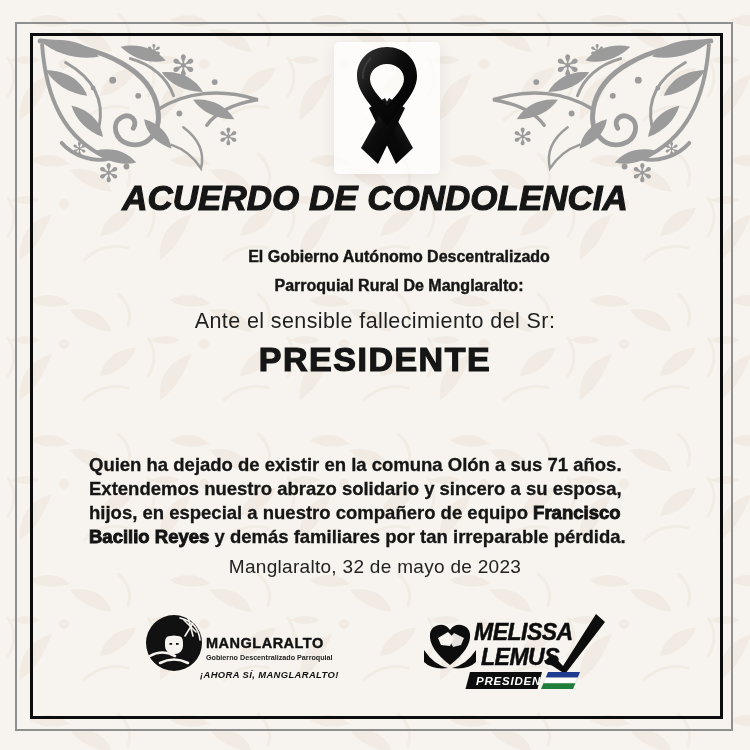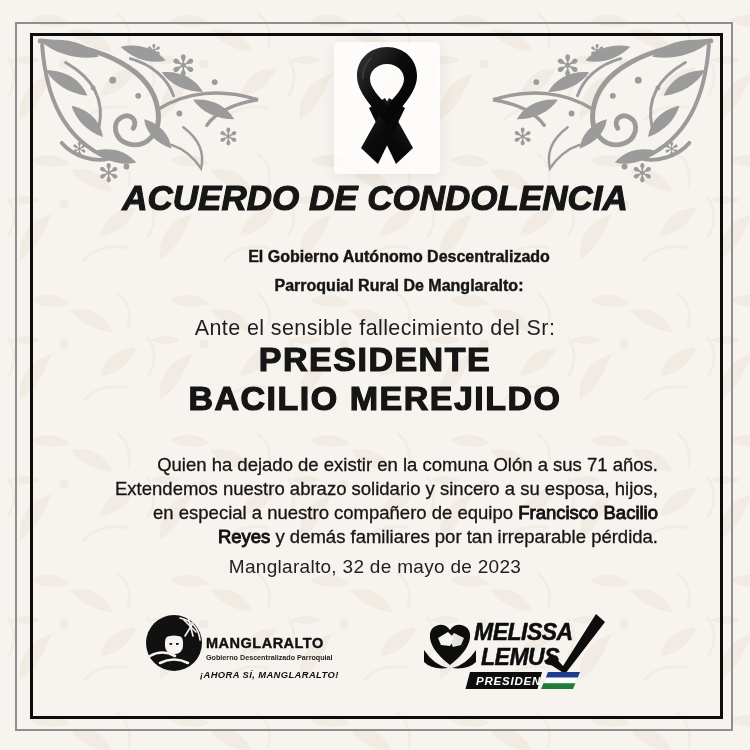--- a/index.html
+++ b/index.html
@@ -20,25 +20,25 @@
     background:rgba(255,255,255,.72);border-radius:5px;
     box-shadow:0 3px 16px rgba(0,0,0,.07);
     display:flex;align-items:center;justify-content:center;
   }
   .abs{position:absolute;left:0;width:750px;text-align:center;}
   .title{
     top:178px;font-size:35px;font-weight:bold;font-style:italic;
     letter-spacing:0;-webkit-text-stroke:1.1px #141414;
   }
   .gov{top:242px;font-size:16px;font-weight:bold;line-height:29px;margin-left:24px;-webkit-text-stroke:.4px #141414;}
-  .intro{top:316px;font-size:21.5px;font-weight:normal;letter-spacing:.4px;color:#1f1f1f;}
+  .intro{top:309px;font-size:21.5px;font-weight:normal;letter-spacing:.4px;color:#1f1f1f;}
   .deceased{top:340px;font-size:34px;font-weight:bold;line-height:39px;letter-spacing:1.5px;-webkit-text-stroke:1.2px #121212;}
   .message{
-    position:absolute;left:114px;top:434px;width:544px;text-align:right;
-    font-size:18.5px;font-weight:normal;line-height:24px;-webkit-text-stroke:.3px #141414;
+    position:absolute;left:89px;top:434px;width:544px;text-align:left;
+    font-size:18.5px;font-weight:bold;line-height:24px;-webkit-text-stroke:.3px #141414;
   }
   .message .hl{-webkit-text-stroke:.9px #101010;}
   .dateline{top:556px;font-size:19px;letter-spacing:.3px;color:#222;}
   .logo-manglaralto{position:absolute;left:144px;top:612px;width:210px;height:80px;}
   .logo-melissa{position:absolute;left:424px;top:610px;width:200px;height:82px;}
 </style>
 </head>
 <body>
 
 <div class="canvas">
@@ -160,21 +160,20 @@
 
   <div class="abs gov">
     <div>El Gobierno Autónomo Descentralizado</div>
     <div>Parroquial Rural De Manglaralto:</div>
   </div>
 
   <div class="abs intro">Ante el sensible fallecimiento del Sr:</div>
 
   <div class="abs deceased">
     <div>PRESIDENTE</div>
-    <div>BACILIO MEREJILDO</div>
   </div>
 
   <p class="message"><span>Quien ha dejado de existir en la comuna Olón a sus 71 años. Extendemos nuestro abrazo solidario y sincero a su esposa, hijos, en especial a nuestro compañero de equipo </span><span class="hl">Francisco Bacilio Reyes</span><span> y demás familiares por tan irreparable pérdida.</span></p>
 
   <div class="abs dateline">Manglaralto, 32 de mayo de 2023</div>
 
   <svg class="logo-manglaralto" viewBox="0 0 210 80" aria-hidden="true">
     <g>
       <circle cx="30" cy="31" r="28" fill="#111"></circle>
       <rect x="21" y="22" width="18" height="20" rx="8" fill="#f7f4ef"></rect>

